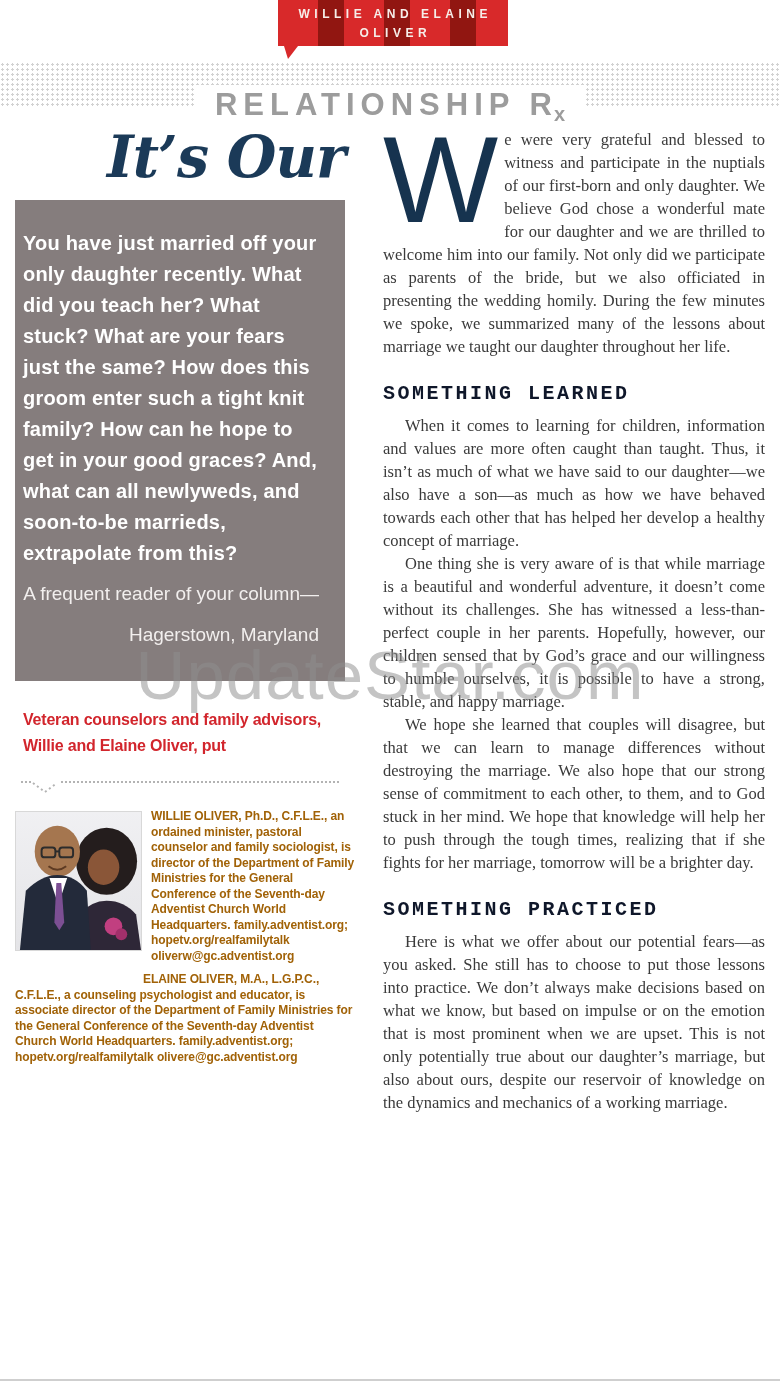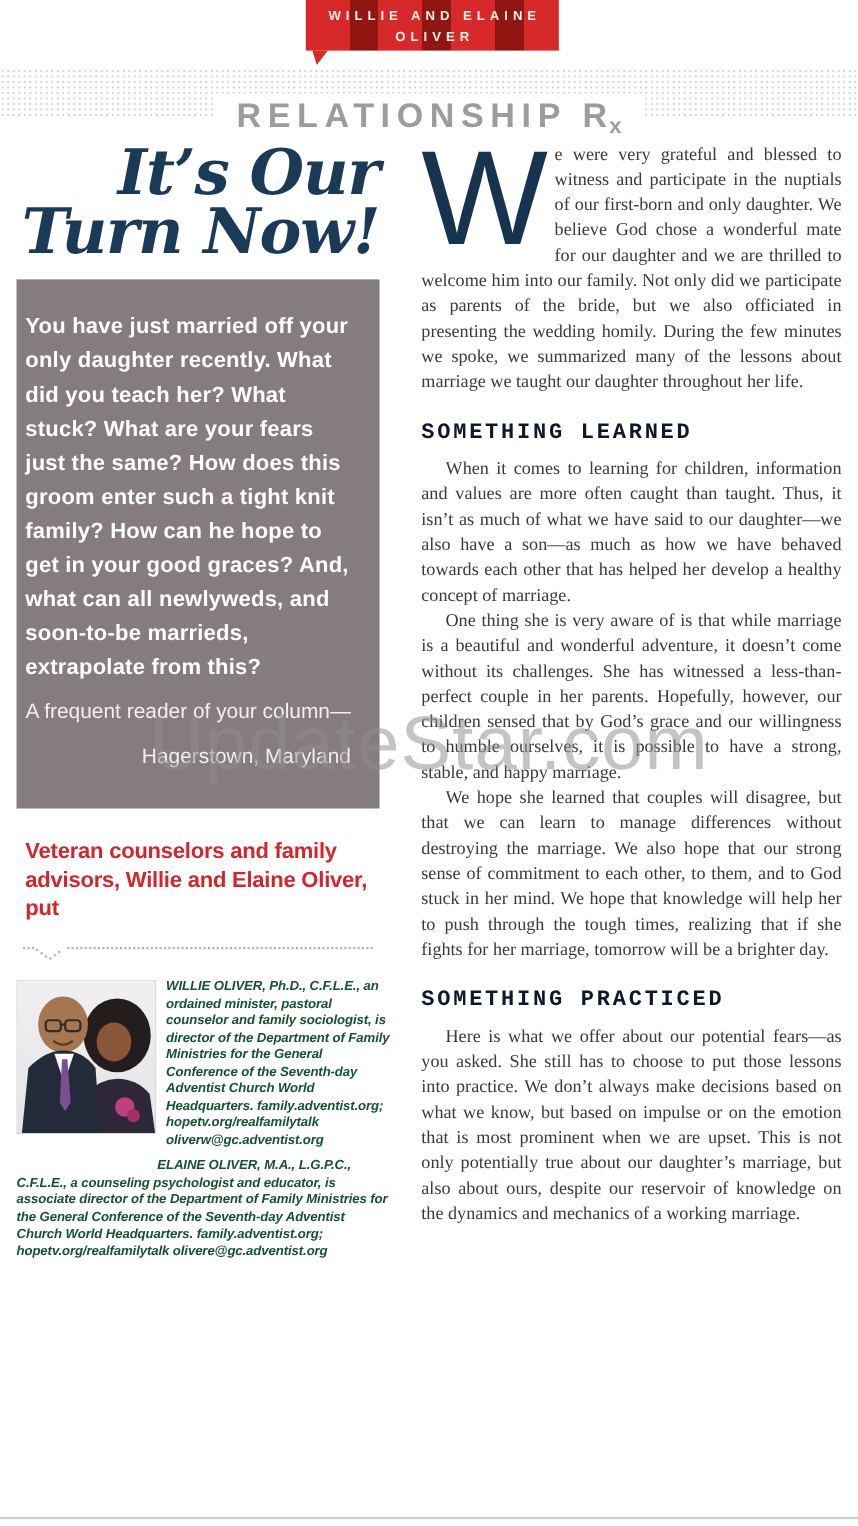--- a/index.html
+++ b/index.html
@@ -62,31 +62,31 @@
   }
   .question-text {
     font-size:20px; line-height:31px; font-weight:bold; letter-spacing:0.2px;
   }
   .question-attribution {
     margin-top:4px; font-size:19px; line-height:41px; font-weight:normal;
     color:#f2efee; text-align:right;
   }
   .teaser {
     margin-top:26px; padding:0 8px;
-    color:#d2252c; font-size:20px; line-height:26px; font-weight:bold;
+    color:#d2252c; font-size:16px; line-height:26px; font-weight:bold;
     letter-spacing:-0.2px;
   }
   .divider {
     position:relative; margin:22px 6px 0 6px;
     border-top:2px dotted #b3b3b3; height:14px;
   }
   .divider svg { position:absolute; left:10px; top:-3px; background:#ffffff; }
 
   .bio-block { margin-top:14px; width:340px; font-size:12px; line-height:15.5px;
-    font-weight:bold; color:#14532d; letter-spacing:-0.1px;font-style:italic; }
+    font-weight:bold; color:#a16207; letter-spacing:-0.1px; }
   .couple-photo {
     float:left; width:127px; height:140px; margin:2px 9px 4px 0;
     border:1px solid #d8d8d8; display:block;
   }
   .bio-elaine { margin-top:8px; text-indent:128px; }
 
   
   .body-copy {
     font-family:"Liberation Serif","DejaVu Serif",serif;
     color:#3a3a3a; font-size:16.5px; line-height:23px; text-align:justify;
@@ -130,21 +130,20 @@
   <div class="dot-band">
     <div class="col-title-box">
       <span class="col-title">RELATIONSHIP R</span>
         <span class="rx-sub">x</span>
     </div>
   </div>
 
   <div class="col-left">
     <div class="article-title">
       <div>It’s Our</div>
-      <div>Turn Now!</div>
     </div>
 
     <div class="question-box">
       <div class="question-text">You have just married off your only daughter recently. What did you teach her? What stuck? What are your fears just the same? How does this groom enter such a tight knit family? How can he hope to get in your good graces? And, what can all newlyweds, and soon-to-be marrieds, extrapolate from this?</div>
       <div class="question-attribution">A frequent reader of your column—Hagerstown, Maryland</div>
     </div>
 
     <div class="teaser">Veteran counselors and family advisors, Willie and Elaine Oliver, put</div>
 
     <div class="divider">

